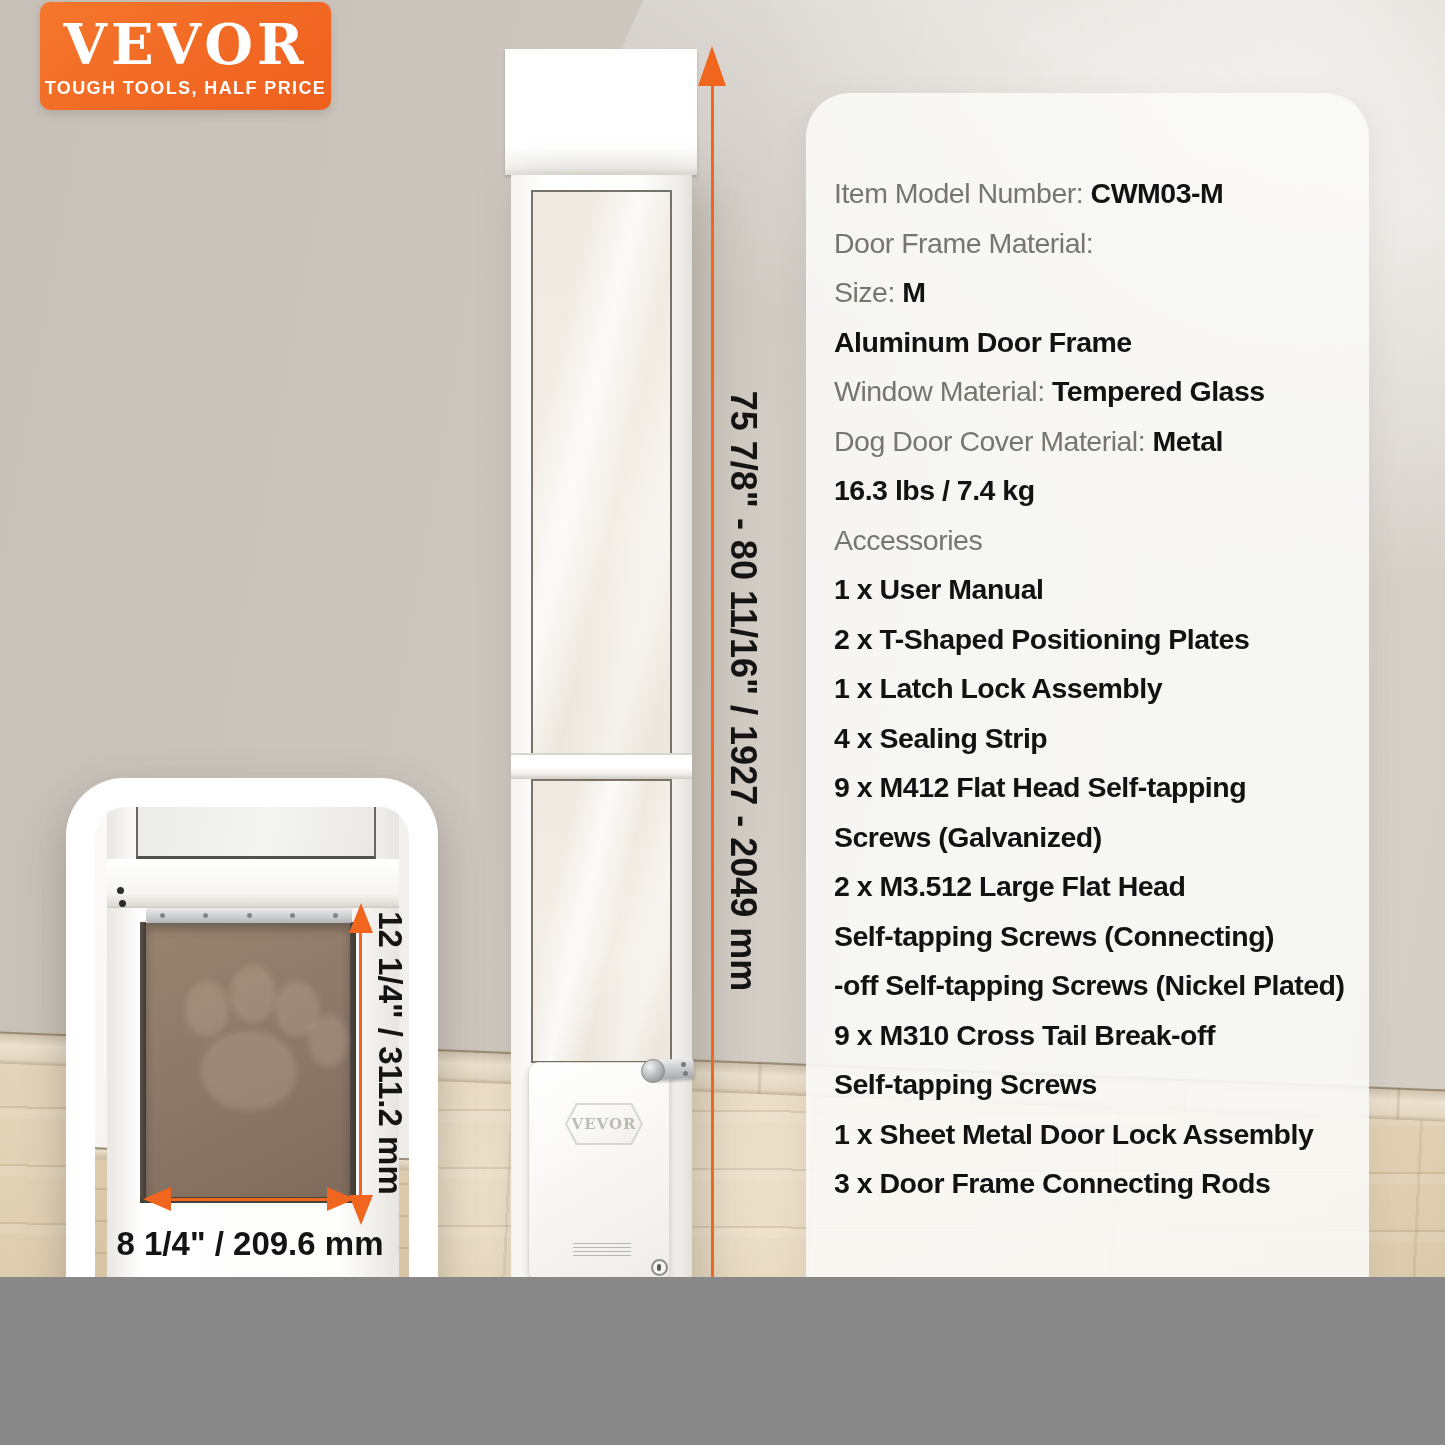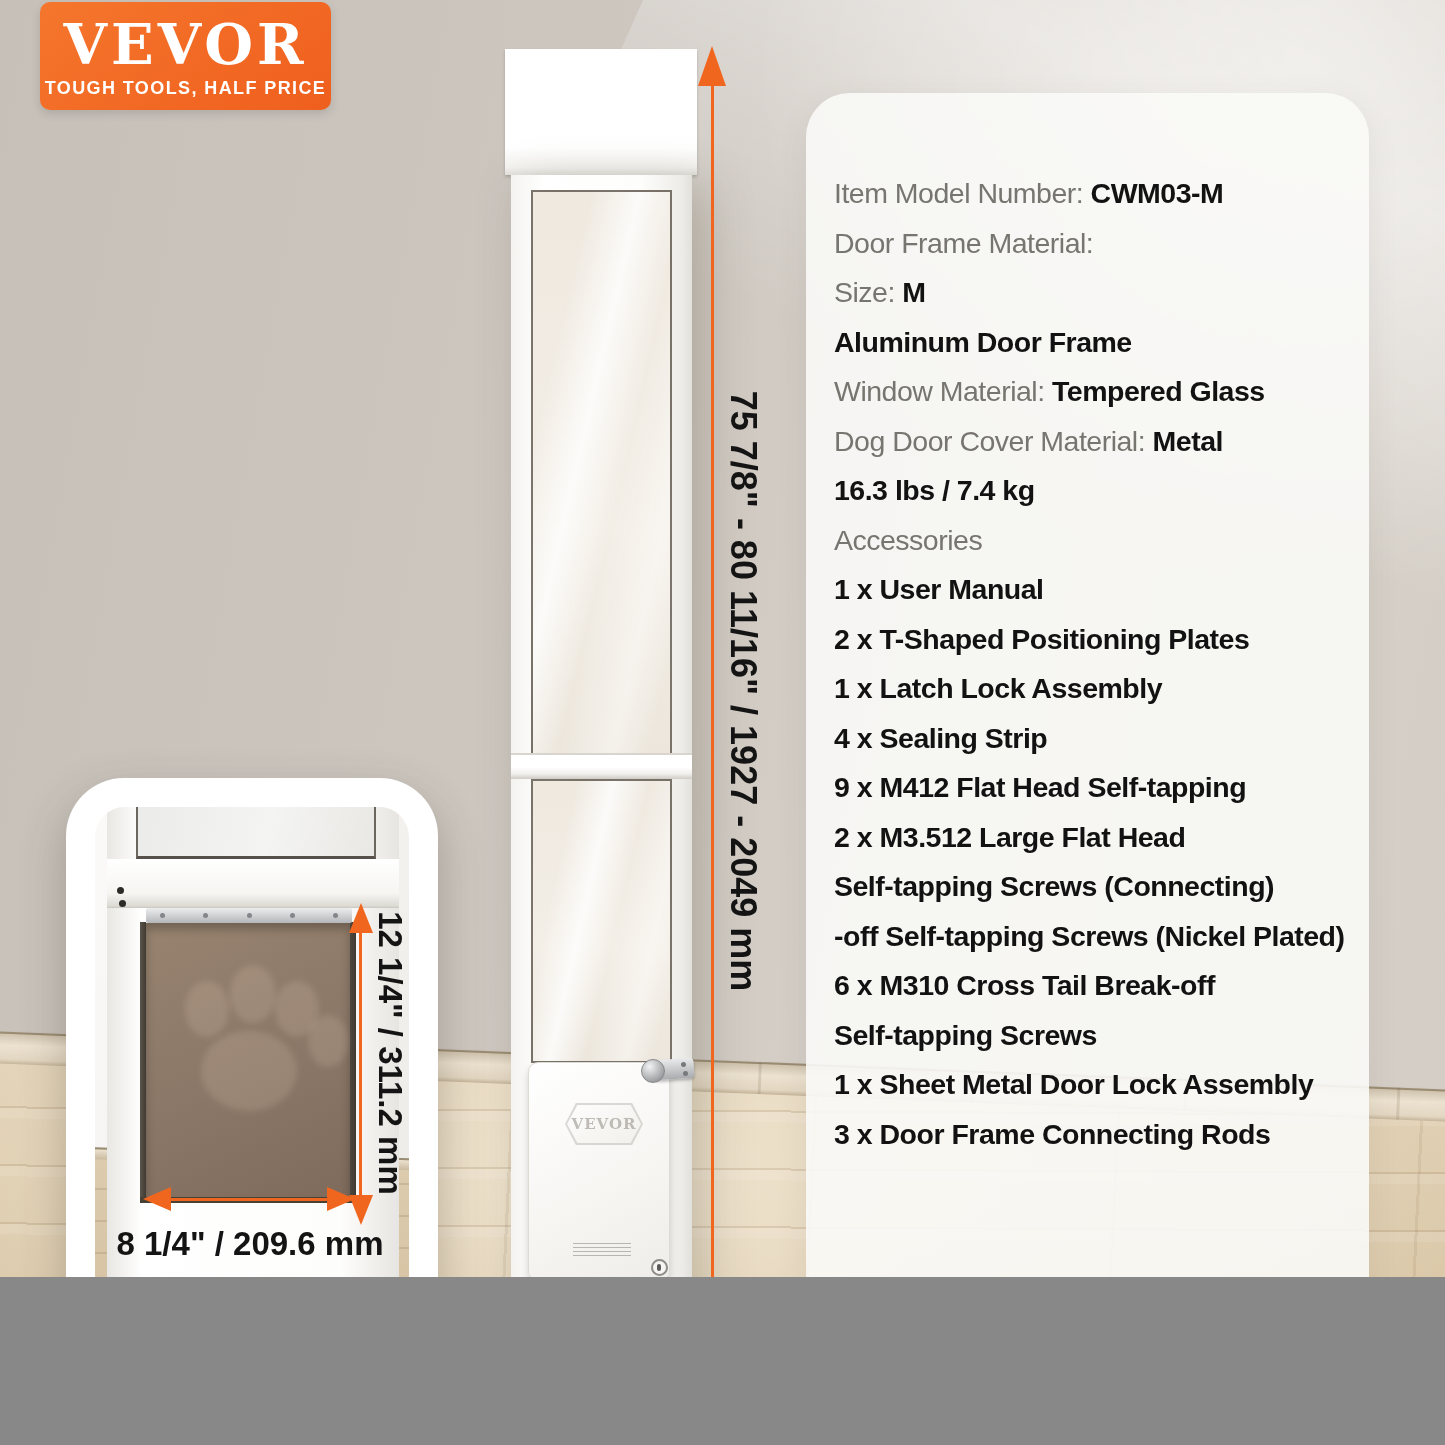--- a/index.html
+++ b/index.html
@@ -292,36 +292,39 @@
   </div>
 
   <div class="spec-line">
     <span class="lbl"></span><span class="val">4 x Sealing Strip</span>
   </div>
 
   <div class="spec-line">
     <span class="lbl"></span><span class="val">9 x M412 Flat Head Self-tapping</span>
   </div>
 
+  <div class="spec-line">
+    <span class="lbl"></span><span class="val">Screws (Galvanized)</span>
+  </div>
 
   <div class="spec-line">
     <span class="lbl"></span><span class="val">2 x M3.512 Large Flat Head</span>
   </div>
 
   <div class="spec-line">
     <span class="lbl"></span><span class="val">Self-tapping Screws (Connecting)</span>
   </div>
 
 
   <div class="spec-line">
     <span class="lbl"></span><span class="val">-off Self-tapping Screws (Nickel Plated)</span>
   </div>
 
   <div class="spec-line">
-    <span class="lbl"></span><span class="val">6 x M310 Cross Tail Break-off</span>
+    <span class="lbl"></span><span class="val">9 x M310 Cross Tail Break-off</span>
   </div>
 
   <div class="spec-line">
     <span class="lbl"></span><span class="val">Self-tapping Screws</span>
   </div>
 
   <div class="spec-line">
     <span class="lbl"></span><span class="val">1 x Sheet Metal Door Lock Assembly</span>
   </div>
 

